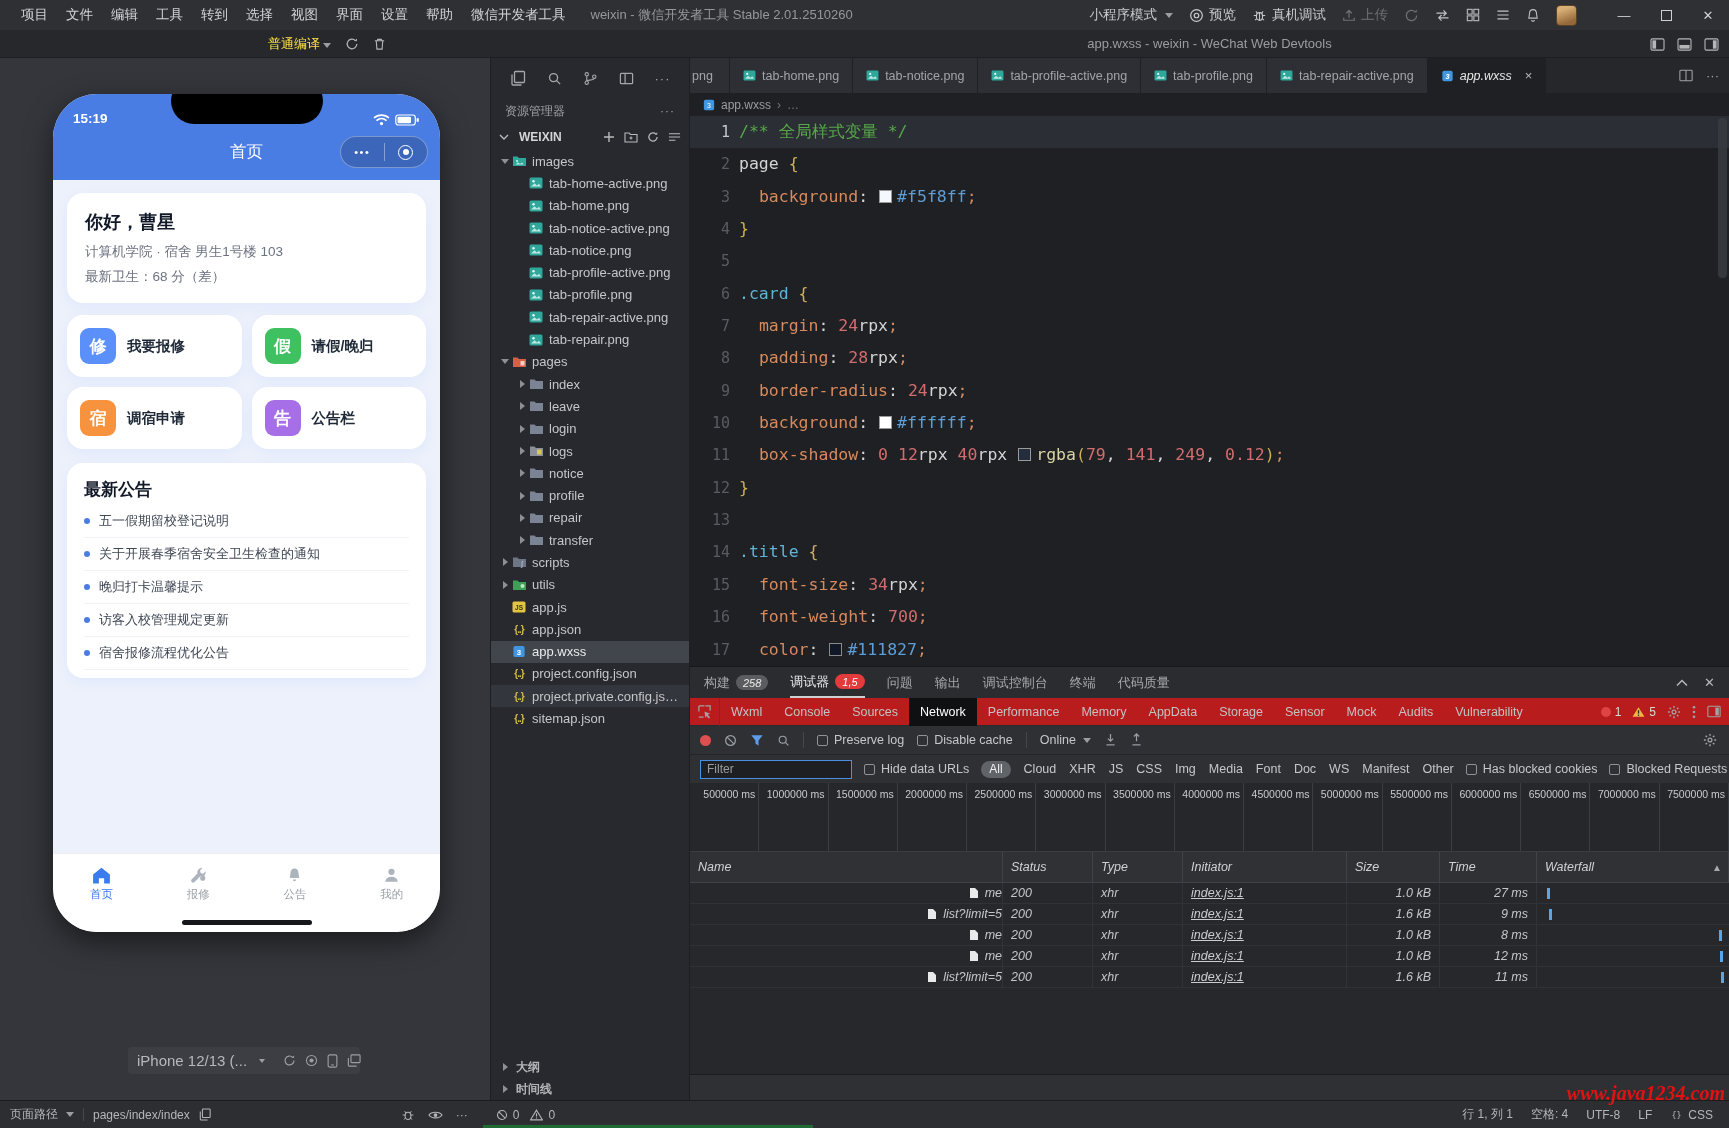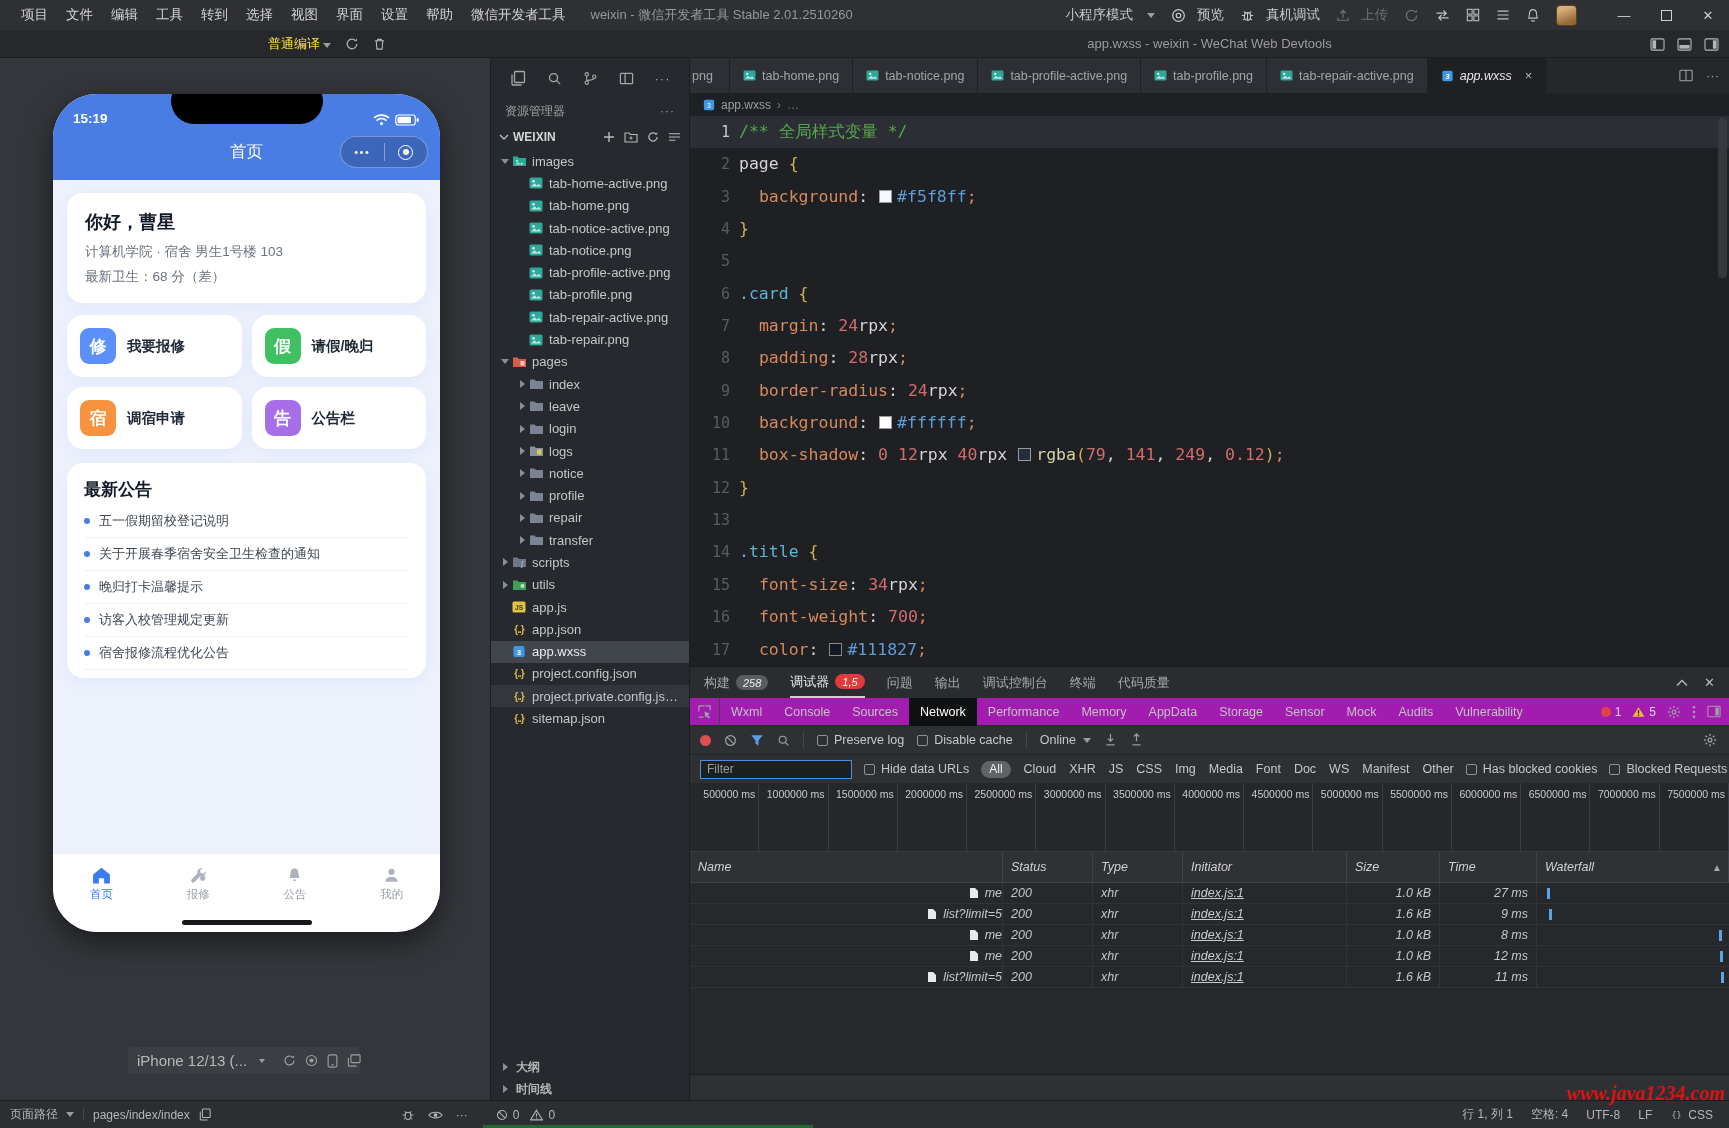--- a/index.html
+++ b/index.html
@@ -6,21 +6,21 @@
   html,body { width:1729px; height:1128px; overflow:hidden; background:#1c1d20; }
   body { font-family:"Liberation Sans", sans-serif; color:#c6c7c9; font-size:13px; -webkit-font-smoothing:antialiased; }
   .root { position:relative; width:1729px; height:1128px; background:#2a2c30; overflow:hidden; }
 
   
   .titlebar { position:absolute; left:0; top:0; width:100%; height:30px; background:#2e3034; display:flex; align-items:center; padding-left:12px; }
   .menus { display:flex; }
   .menu-item { padding:0 9px; font-size:13.5px; color:#d2d3d5; line-height:30px; cursor:default; }
   .tb-title { margin-left:16px; color:#96979a; font-size:13px; white-space:nowrap; }
   .tb-right { margin-left:auto; display:flex; align-items:center; gap:16px; padding-right:0; }
-  .tb-btn { display:flex; align-items:center; gap:11px; color:#c8c9cb; font-size:13.5px; white-space:nowrap; }
+  .tb-btn { display:flex; align-items:center; gap:5px; color:#c8c9cb; font-size:13.5px; white-space:nowrap; }
   .tb-btn.disabled { color:#6e7073; }
   .caret { display:inline-block; width:0; height:0; border-left:4px solid transparent; border-right:4px solid transparent; border-top:5px solid #9c9da0; margin-left:3px; }
   .avatar { width:21px; height:21px; border-radius:4px; background:linear-gradient(160deg,#d8b076 20%,#96683a 80%); border:1px solid #5a4324; }
   .win-controls { display:flex; margin-left:10px; }
   .win-btn { width:42px; height:30px; display:flex; align-items:center; justify-content:center; color:#cfd0d2; font-size:13px; }
   .win-max { width:11px; height:11px; border:1.3px solid #cfd0d2; display:inline-block; }
 
   
   .subbar { position:absolute; left:0; top:30px; width:100%; height:28px; background:#26282c; border-bottom:1px solid #1d1e21; }
   .compile-group { position:absolute; left:268px; top:0; height:28px; display:flex; align-items:center; gap:14px; color:#fde047; font-size:13px; }
@@ -71,21 +71,21 @@
   .device-bar { position:absolute; left:128px; top:989px; width:232px; height:27px; background:#3c3e43; border-radius:4px; display:flex; align-items:center; padding:0 9px; gap:9px; }
   .device-label { font-size:15px; color:#b7b8ba; white-space:nowrap; }
   .device-sep { width:1px; height:14px; background:#55575b; }
   .device-bar .caret { border-top-width:4px; border-left-width:3.5px; border-right-width:3.5px; }
 
   
   .exp-toolbar { height:40px; display:flex; align-items:center; justify-content:center; gap:21px; }
   .exp-header { height:26px; display:flex; align-items:center; padding:0 14px; }
   .exp-header-label { font-size:12px; color:#9fa0a3; flex:1; }
   .exp-more { color:#9fa0a3; font-size:12px; letter-spacing:1px; }
-  .exp-project { height:26px; display:flex; align-items:center; padding:0 8px; gap:4px; }
+  .exp-project { height:26px; display:flex; align-items:center; padding:0 8px; gap:10px; }
   .exp-project-label { font-size:12px; font-weight:bold; color:#d4d5d7; flex:1; }
   .exp-project-icons { display:flex; align-items:center; gap:9px; }
   .tree { }
   .trow { height:22.3px; display:flex; align-items:center; cursor:default; }
   .trow.sel { background:#41454c; }
   .trow.sel .tlabel { color:#ebebec; }
   .trow.hov { background:#33363c; }
   .chev { width:12px; flex:none; display:flex; justify-content:center; }
   .chev.closed::before { content:""; border-left:5px solid #8d8f92; border-top:4px solid transparent; border-bottom:4px solid transparent; }
   .chev.open::before { content:""; border-top:5px solid #8d8f92; border-left:4px solid transparent; border-right:4px solid transparent; }
@@ -120,21 +120,21 @@
   
   .dbg { position:absolute; left:0; top:608px; width:100%; height:434px; background:#26282c; border-top:1px solid #17181b; }
   .dbg-head { height:31px; background:#2a2c30; display:flex; align-items:center; padding-left:14px; gap:22px; position:relative; }
   .dbg-panel { height:31px; display:flex; align-items:center; gap:6px; font-size:13px; color:#a7a8ab; }
   .dbg-panel.active { color:#e7e8ea; border-bottom:2px solid #cfd0d2; }
   .badge { font-size:11px; border-radius:9px; padding:1.5px 7px; color:#ececec;font-style:italic; }
   .badge.gray { background:#5a5c60; }
   .badge.red { background:#e23b3b; color:#fff; }
   .dbg-head-right { position:absolute; right:14px; display:flex; align-items:center; gap:16px; color:#b7b8ba; font-size:13px; }
 
-  .dt-tabs { height:28px; background:#a21caf; display:flex; align-items:center; border-bottom:1px solid #292b2e; position:relative; }
+  .dt-tabs { height:28px; background:#b91c1c; display:flex; align-items:center; border-bottom:1px solid #292b2e; position:relative; }
   .dt-inspect { width:30px; height:28px; display:flex; align-items:center; justify-content:center; border-right:1px solid #404245; }
   .dt-tab { padding:0 11px; height:28px; line-height:28px; font-size:12.5px; color:#c2c3c5; white-space:nowrap; }
   .dt-tab.active { background:#0f1012; color:#ffffff; }
   .dt-right { position:absolute; right:8px; display:flex; align-items:center; gap:11px; }
   .errdot { width:10px; height:10px; border-radius:50%; background:#e04343; display:inline-block; }
   .dt-count { color:#d8d9db; font-size:12px; }
 
   .net-bar1 { height:29px; background:#2e3034; border-bottom:1px solid #232528; display:flex; align-items:center; padding:0 10px; gap:13px; position:relative; }
   .net-bar2 { height:28px; background:#2e3034; display:flex; align-items:center; padding:0 10px; gap:12px; }
   .vsep { width:1px; height:16px; background:#45474b; }

